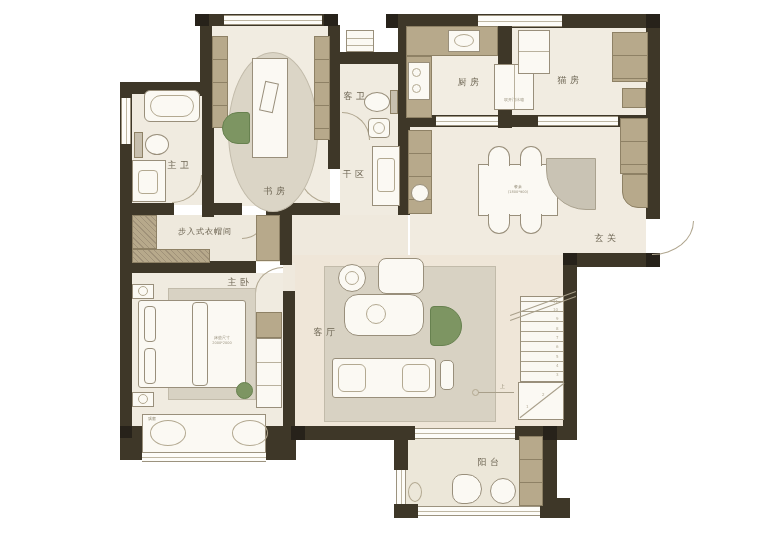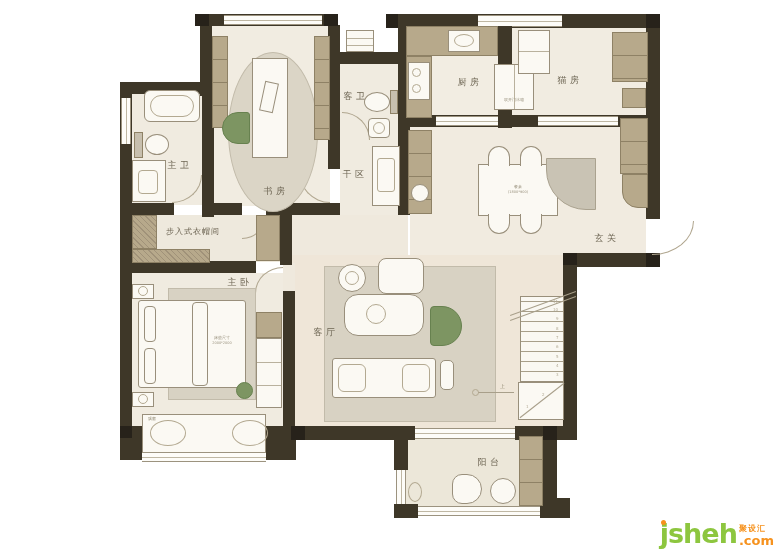--- a/index.html
+++ b/index.html
@@ -230,29 +230,19 @@
   <div class="ocirc" style="left:408px;top:482px;width:14px;height:20px;"></div>
   <div class="tanl" style="left:519px;top:436px;width:24px;height:70px;"></div>
 
   <div class="lbl" style="left:180px;top:165px;font-family:Liberation Mono, monospace;">主卫</div>
   <div class="lbl" style="left:276px;top:166px;margin-top:25px;">书房</div>
   <div class="lbl" style="left:356px;top:96px;">客卫</div>
   <div class="lbl" style="left:355px;top:174px;">干区</div>
   <div class="lbl" style="left:470px;top:82px;">厨房</div>
   <div class="lbl" style="left:570px;top:80px;">猫房</div>
   <div class="lbl" style="left:607px;top:238px;">玄关</div>
-  <div class="lbl sm" style="left:193px;top:231px;">步入式衣帽间</div>
+  <div class="lbl sm" style="left:205px;top:231px;">步入式衣帽间</div>
   <div class="lbl" style="left:240px;top:282px;">主卧</div>
   <div class="lbl" style="left:326px;top:332px;">客厅</div>
   <div class="lbl" style="left:490px;top:462px;">阳台</div>
 
-  <div class="wm">
-    <span class="brand" style="position:relative;">
-      <span class="jdot"></span>
-      <span>jsheh</span>
-    </span>
-    <span class="side">
-      <span class="cn">聚设汇</span>
-      <span class="tld">.com</span>
-    </span>
-  </div>
 
 </div>
 
 </body></html>

